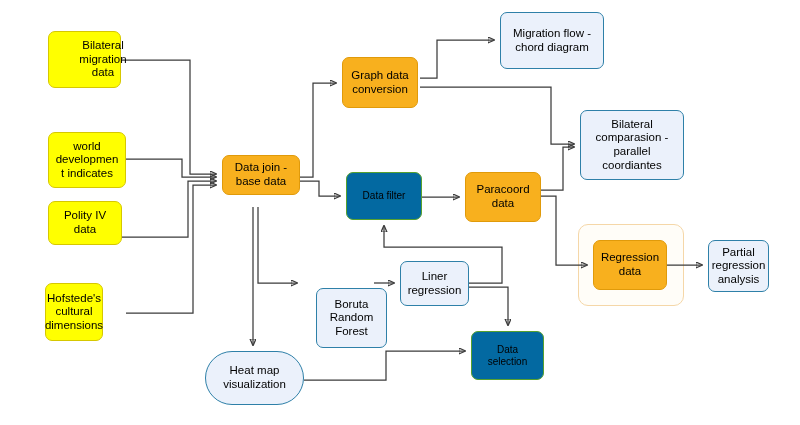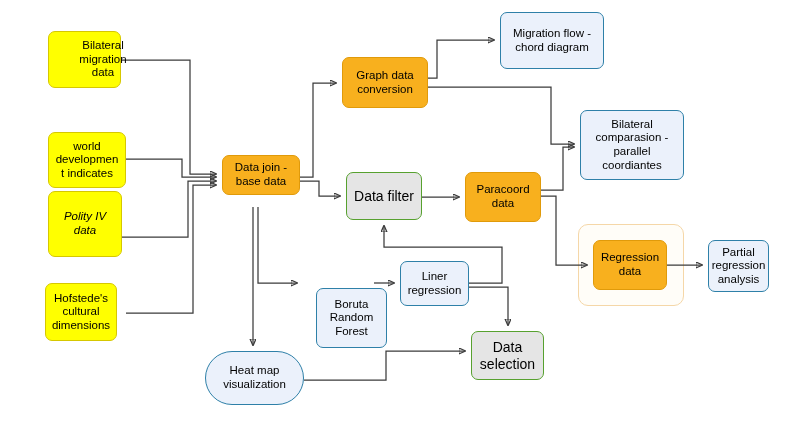--- a/index.html
+++ b/index.html
@@ -33,23 +33,23 @@
     background: #FFFF00;
     border: 1.3px solid #D6C700;
     font-size: 11.5px;
   }
   .node.orange {
     background: #F8B01E;
     border: 1.3px solid #E09A0A;
     font-size: 11.5px;
   }
   .node.green {
-    background: #e5e5e5;
+    background: #0369a1;
     border: 1.3px solid #57A12F;
-    font-size: 14px;
+    font-size: 10px;
   }
   .node.blue {
     background: #EBF1FB;
     border: 1.4px solid #2E80A8;
     font-size: 11.5px;
   }
   .group-frame {
     position: absolute;
     box-sizing: border-box;
     border: 1.4px solid #F5D7A8;
@@ -115,31 +115,31 @@
   </svg>
 
   <div class="node yellow" style="left:48px; top:31px; width:73px; height:57px;padding-left:40px;">Bilateral
 migration
 data</div>
 
   <div class="node yellow" style="left:48px; top:132px; width:78px; height:56px;">world
 developmen
 t indicates</div>
 
-  <div class="node yellow" style="left:48px; top:191px; width:74px; height:66px;font-style:italic;">Polity IV
+  <div class="node yellow" style="left:48px; top:201px; width:74px; height:44px;">Polity IV
 data</div>
 
-  <div class="node yellow" style="left:45px; top:283px; width:72px; height:58px;">Hofstede's
+  <div class="node yellow" style="left:45px; top:283px; width:58px; height:58px;">Hofstede's
 cultural
 dimensions</div>
 
   <div class="node orange" style="left:222px; top:155px; width:78px; height:40px;">Data join -
 base data</div>
 
-  <div class="node orange" style="left:342px; top:57px; width:86px; height:51px;">Graph data
+  <div class="node orange" style="left:342px; top:57px; width:76px; height:51px;">Graph data
 conversion</div>
 
   <div class="node blue" style="left:500px; top:12px; width:104px; height:57px;">Migration flow  -
 chord diagram</div>
 
   <div class="node blue" style="left:580px; top:110px; width:104px; height:70px;">Bilateral
 comparasion -
 parallel
 coordiantes</div>
 

